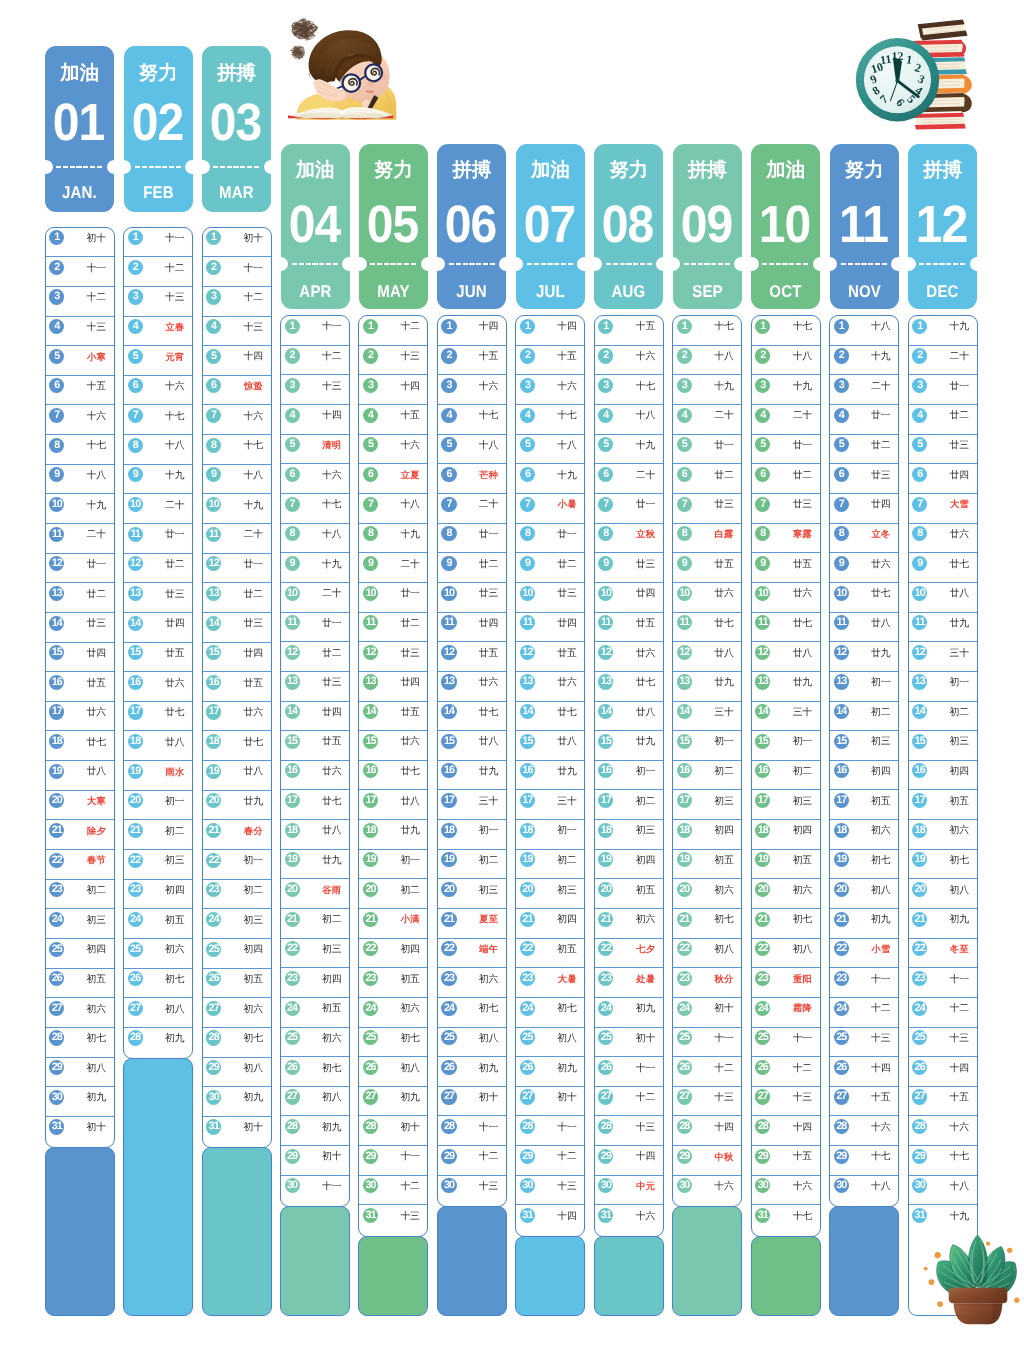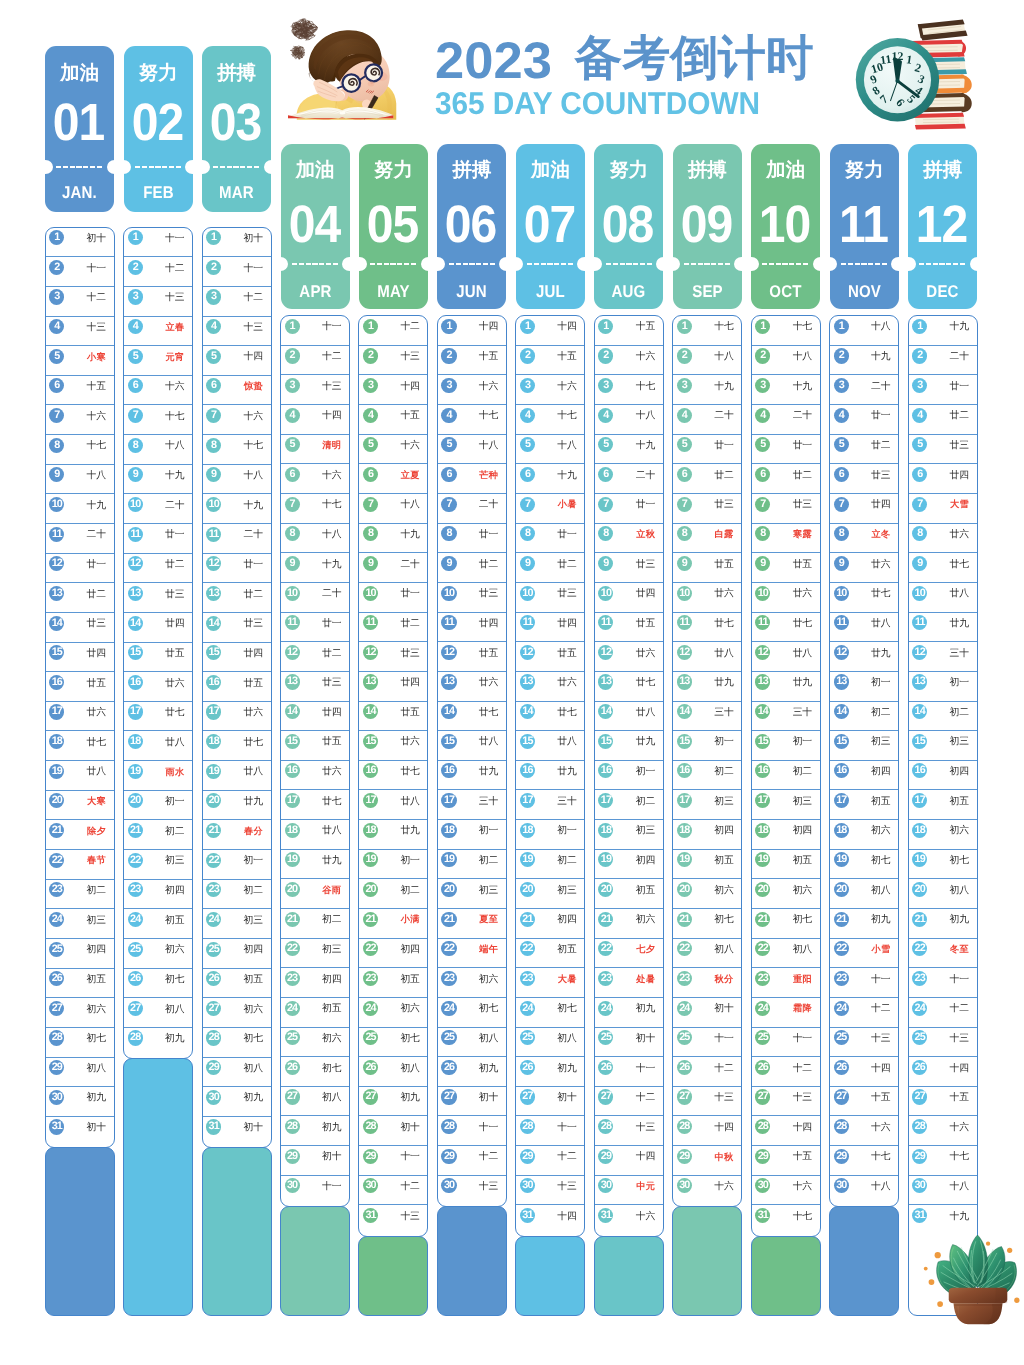--- a/index.html
+++ b/index.html
@@ -36,27 +36,20 @@
 .wm-logo{font-size:62px;font-weight:700;color:#5a5a5a;letter-spacing:2px;line-height:1;white-space:nowrap;}
 .wm-text{margin-left:22px;color:#5a5a5a;}
 .wm-l1{font-size:34px;font-weight:700;letter-spacing:2px;line-height:1.25;}
 .wm-l2{font-size:30px;font-weight:700;letter-spacing:2px;line-height:1.25;}
 
 </style>
 </head>
 <body>
 
 <div class="page">
-<div class="title-wrap">
-  <div class="title-row">
-    <span class="title-year">2023</span>
-    <span class="title-cn">备考倒计时</span>
-  </div>
-  <div class="title-sub">365 DAY COUNTDOWN</div>
-</div>
 <div class="mcard" style="left:45.20px;top:46.20px;height:165.40px;background:#5A94CE;">
   <div class="motto" style="top:17.35px;">加油</div>
   <div class="num" style="top:50.60px;">01</div>
   <div class="dash" style="top:119.35px;"></div>
   <div class="abbr" style="top:137.70px;">JAN.</div>
 </div>
 <div class="notch" style="left:37.70px;top:159.70px;"></div>
 <div class="notch" style="left:106.70px;top:159.70px;"></div>
 <div class="dlist" style="left:44.60px;top:226.60px;height:921.75px;">
       <div class="drow">

